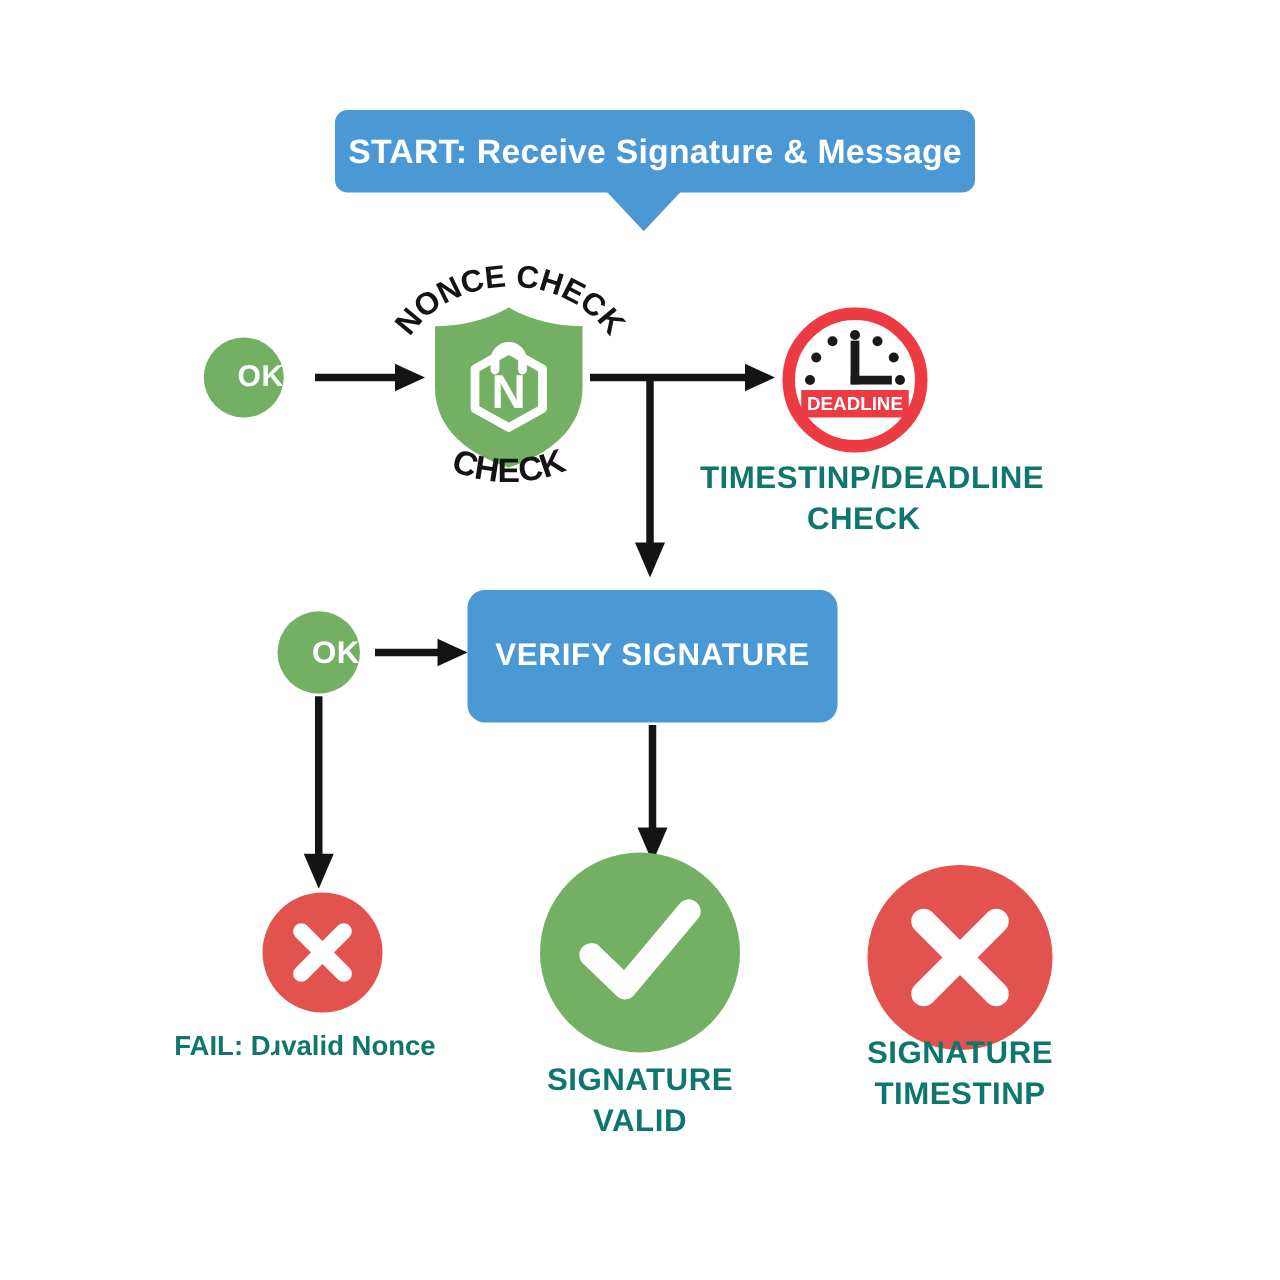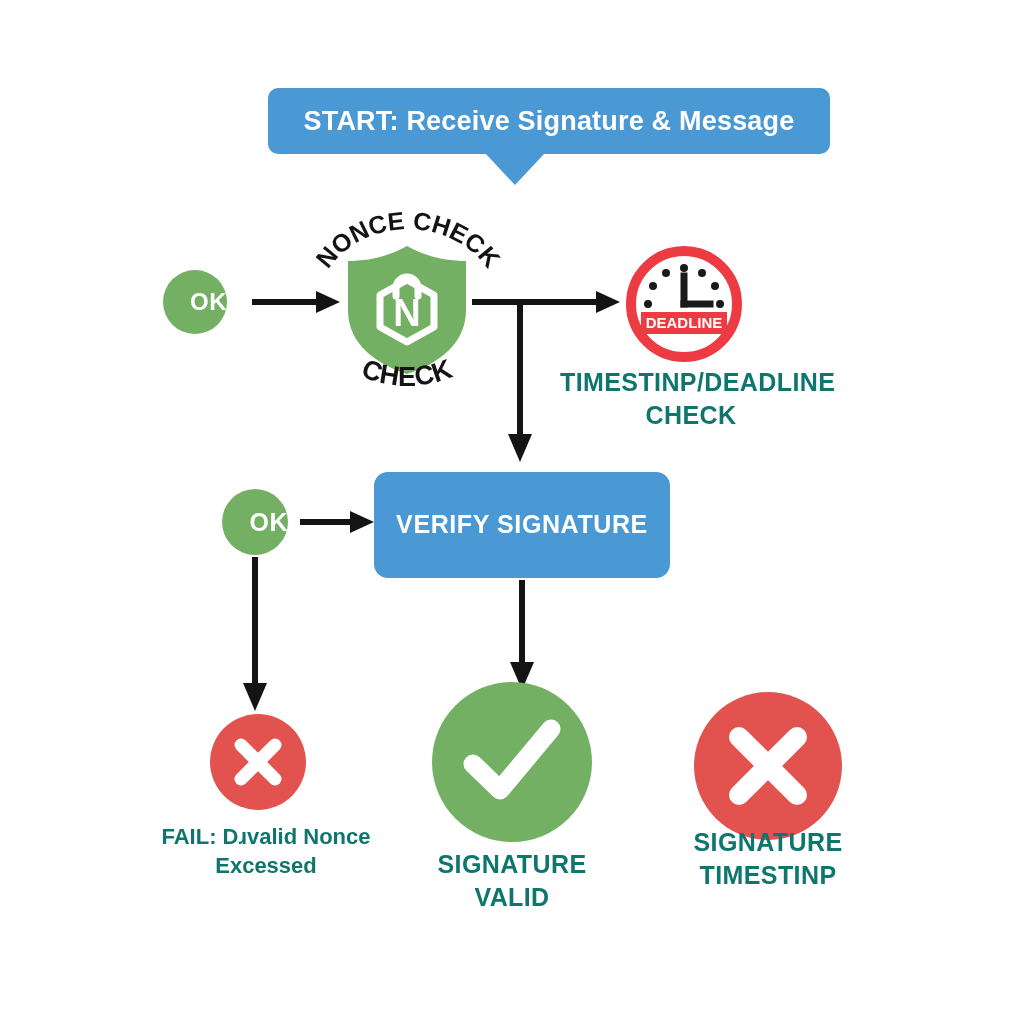--- a/index.html
+++ b/index.html
@@ -14,21 +14,21 @@
     background: #ffffff;
     font-family: "Liberation Sans", sans-serif;
     overflow: hidden;
   }
 
   
   #start-banner {
     position: absolute;
     left: 268px;
     top: 88px;
-    width: 562px;
+    width: 512px;
     height: 66px;
     background: #4a98d4;
     border-radius: 10px;
     display: flex;
     align-items: center;
     justify-content: center;
   }
   #start-banner .label {
     color: #ffffff;
     font-size: 27px;
@@ -205,23 +205,22 @@
   <svg style="position:absolute; left:508px; top:580px;" width="28" height="112">
     <line x1="14" y1="0" x2="14" y2="86" stroke="#141414" stroke-width="6"></line>
     <polygon points="2,82 14,110 26,82" fill="#141414"></polygon>
   </svg>
 
   <svg style="position:absolute; left:210px; top:714px;" width="96" height="96">
     <circle cx="48" cy="48" r="48" fill="#e2534f"></circle>
     <line x1="31" y1="31" x2="65" y2="65" stroke="#ffffff" stroke-width="13" stroke-linecap="round"></line>
     <line x1="65" y1="31" x2="31" y2="65" stroke="#ffffff" stroke-width="13" stroke-linecap="round"></line>
   </svg>
-  <div class="outcome-label mixed" style="left:146px; top:822px; width:240px;">
+  <div class="outcome-label mixed" style="left:124px; top:822px; width:240px;">
     <div>FAIL: Dɹvalid Nonce</div>
-    <div>Excessed</div>
   </div>
 
   <svg style="position:absolute; left:432px; top:682px;" width="160" height="160">
     <circle cx="80" cy="80" r="80" fill="#74b063"></circle>
     <polyline points="41,82 68,108 119,47" fill="none" stroke="#ffffff" stroke-width="19" stroke-linecap="round" stroke-linejoin="round"></polyline>
   </svg>
   <div class="outcome-label caps" style="left:412px; top:848px; width:200px;">
     <div>SIGNATURE</div>
     <div>VALID</div>
   </div>

